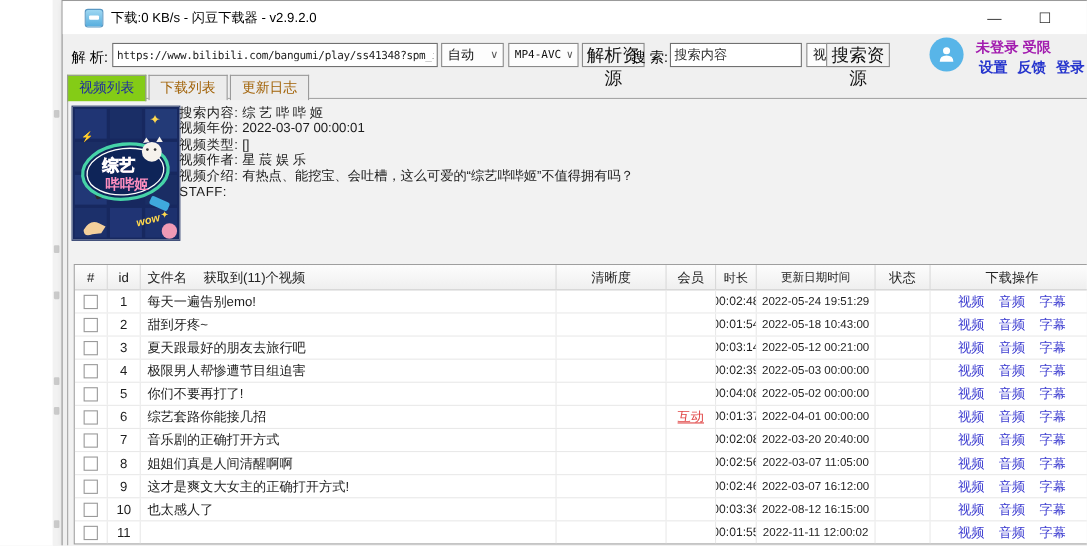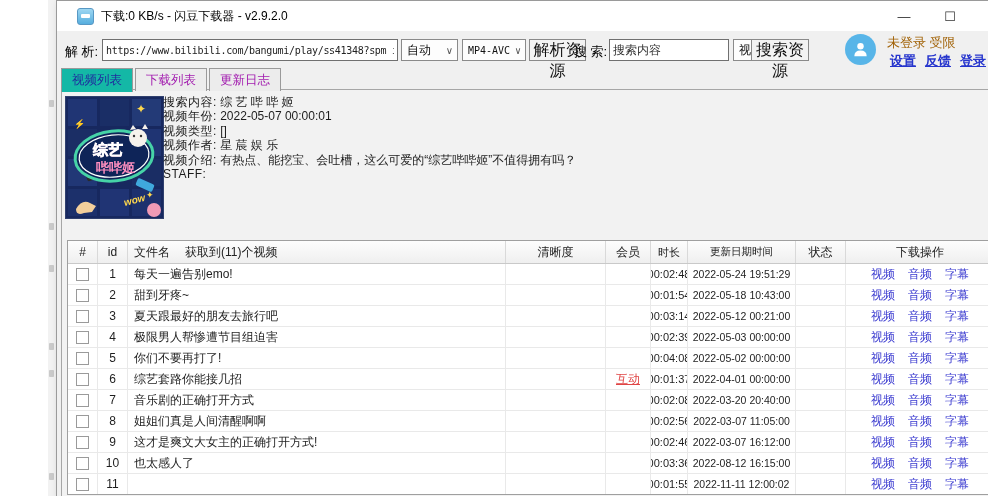--- a/index.html
+++ b/index.html
@@ -29,28 +29,28 @@
   .search{font-size:12px;}
   .search::placeholder{color:#333;opacity:1;}
   .dd{position:absolute;height:22px;border:1px solid #8a8a8a;background:#fdfdfd;box-sizing:border-box;
       display:flex;align-items:center;font-size:12px;padding-left:5px;}
   .dd .arr{margin-left:auto;margin-right:4px;font-size:10px;color:#555;}
   .dd.codec{font-family:"DejaVu Sans Mono",monospace;font-size:10px;}
   .tbtn{position:absolute;height:22px;border:1px solid #8a8a8a;background:#f3f3f3;box-sizing:border-box;
         font-size:16px;font-family:"Liberation Sans",sans-serif;padding:0;text-align:center;color:#111;}
   .avatar{position:absolute;left:788px;top:33px;width:31px;height:31px;border-radius:50%;background:#58b5e8;
           display:flex;align-items:center;justify-content:center;}
-  .login-status{position:absolute;left:830px;top:33px;font-size:13px;font-weight:normal;color:#a16207;}
-  .login-links{position:absolute;left:833px;top:51px;font-size:13px;font-weight:bold;color:#2635cd;display:flex;gap:9px;text-decoration:underline;}
+  .login-status{position:absolute;left:830px;top:33px;font-size:13px;font-weight:bold;color:#a21caf;}
+  .login-links{position:absolute;left:833px;top:51px;font-size:13px;font-weight:bold;color:#2635cd;display:flex;gap:9px;}
   .login-links span{cursor:pointer;}
   
   .tabs{position:absolute;left:4px;top:67px;display:flex;z-index:3;}
   .tab{height:22px;padding:0 10px;display:flex;align-items:center;font-size:12.5px;
-       border:1px solid #9a9a9a;border-bottom:none;background:#ececec;margin-right:2px;color:#a21caf;}
-  .tab.active{background:#14b8a6;height:23px;color:#1f2e9e;position:relative;z-index:4;}
+       border:1px solid #9a9a9a;border-bottom:none;background:#ececec;margin-right:2px;color:#a16207;}
+  .tab.active{background:#84cc16;height:23px;color:#1f2e9e;position:relative;z-index:4;}
   
   .content{position:absolute;left:4px;top:88px;width:955px;height:412px;border:1px solid #a6a6a6;
            background:#f2f2f2;box-sizing:border-box;z-index:2;}
   
   .thumb{position:absolute;left:3px;top:6px;width:97px;height:121px;border:1px solid #30406e;}
   .info-lines{position:absolute;left:101px;top:5px;font-size:12px;line-height:14.4px;color:#1c1c1c;white-space:nowrap;}
   .info-line .lbl{letter-spacing:.5px;}
   
   .vtable{position:absolute;left:5px;top:150px;width:929px;height:255px;background:#fff;
           border:1px solid #9f9f9f;box-sizing:border-box;overflow:hidden;}
@@ -166,21 +166,21 @@
           <text x="30" y="75" font-size="13" font-weight="bold" fill="#ff8fc0">哔哔姬</text>
           <path d="M10 112 q6 -10 14 -6 l6 3 l-4 6 l-8 1 q-8 3 -8 -4" fill="#f3cf9b"></path>
           <rect x="70" y="84" width="18" height="8" rx="2" fill="#3fa9dd" transform="rotate(24 79 88)"></rect>
           <circle cx="88" cy="113" r="7" fill="#f09ab5"></circle>
           <text x="58" y="108" font-size="10" font-weight="bold" font-style="italic" fill="#ffd84d" transform="rotate(-14 62 105)">wow</text>
         </svg>
       </div>
 
       <div class="info-lines">
         <div class="info-line"><span class="lbl">搜索内容:</span> <span>综 艺 哔 哔 姬</span></div>
-        <div class="info-line"><span class="lbl">视频年份:</span> <span>2022-05-07 00:00:01</span></div>
+        <div class="info-line"><span class="lbl">视频年份:</span> <span>2022-03-07 00:00:01</span></div>
         <div class="info-line"><span class="lbl">视频类型:</span> <span>[]</span></div>
         <div class="info-line"><span class="lbl">视频作者:</span> <span>星 莀 娱 乐</span></div>
         <div class="info-line"><span class="lbl">视频介绍:</span> <span>有热点、能挖宝、会吐槽，这么可爱的“综艺哔哔姬”不值得拥有吗？</span></div>
         <div class="info-line"><span class="lbl">STAFF:</span> <span></span></div>
       </div>
 
       <div class="vtable">
         <div class="trow thead">
           <div class="cell c-chk">#</div>
           <div class="cell c-id">id</div>

